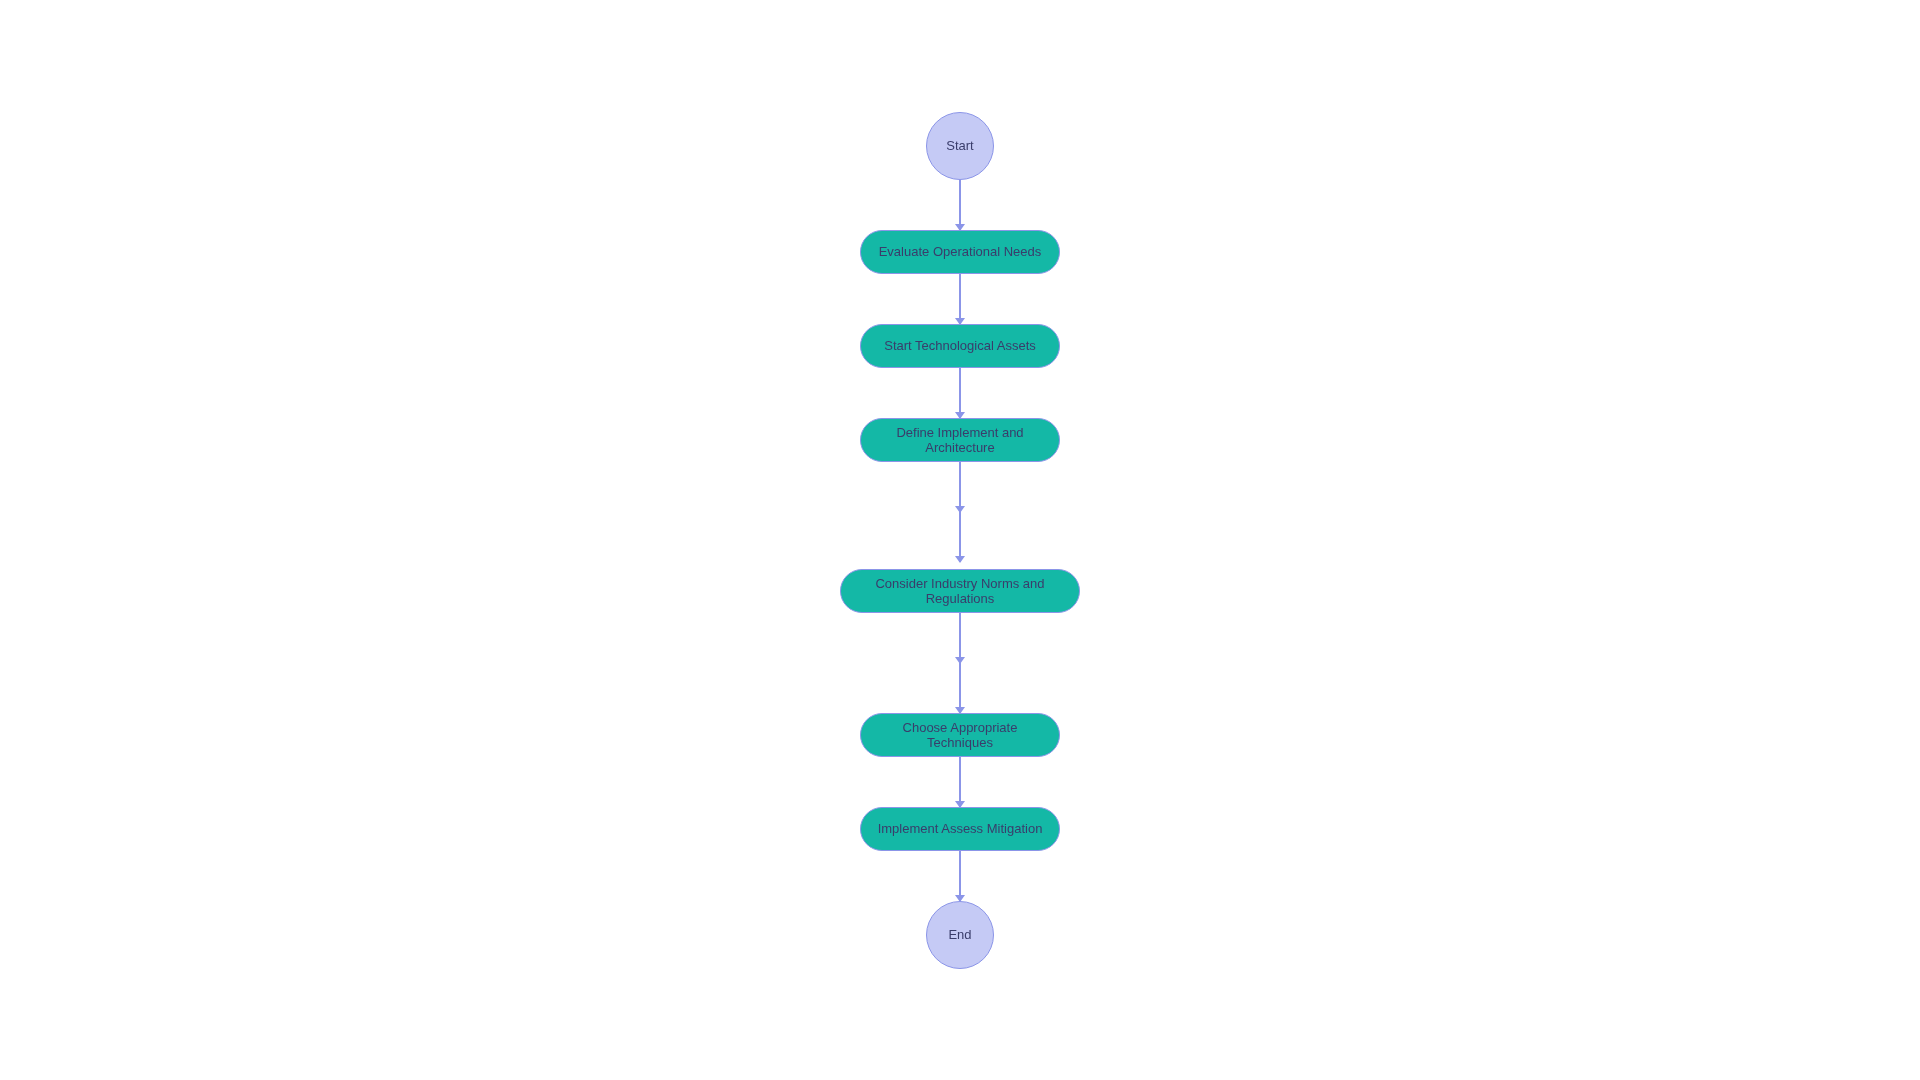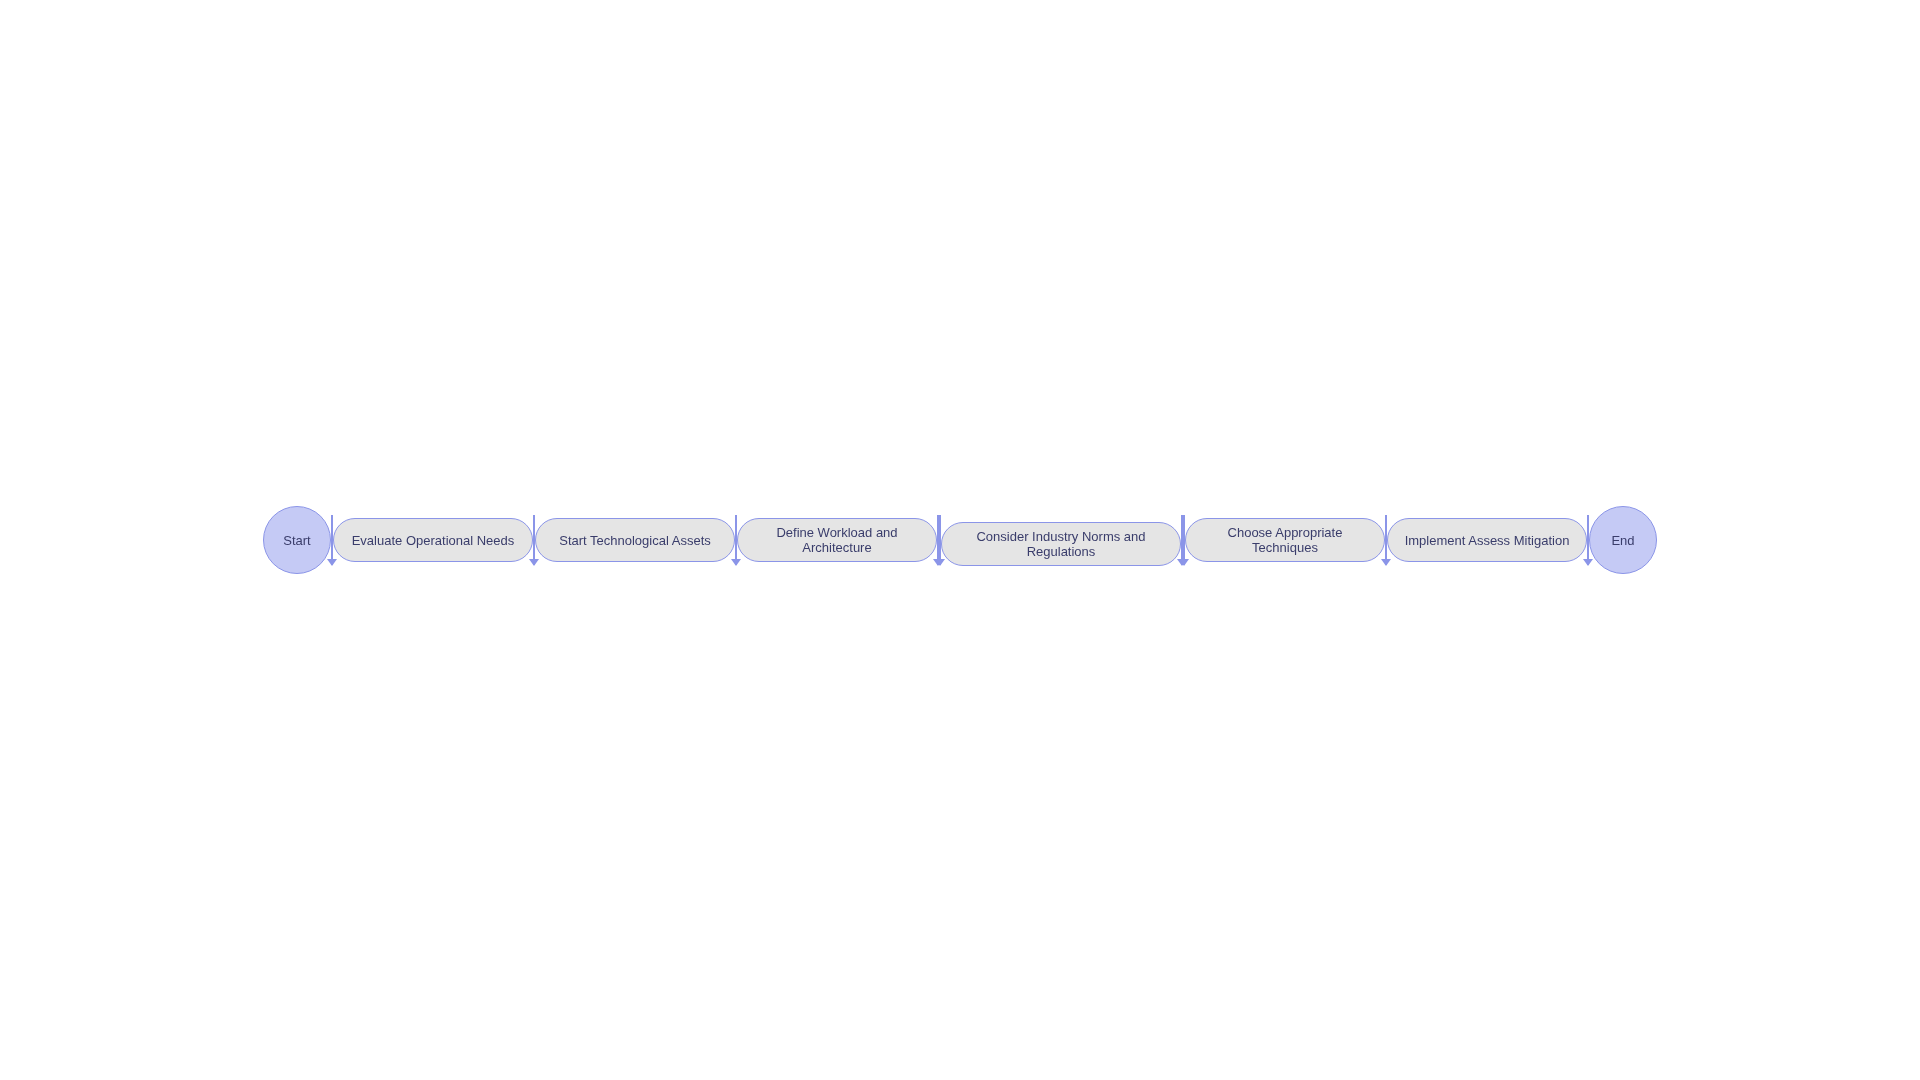--- a/index.html
+++ b/index.html
@@ -14,21 +14,21 @@
       width: 1920px;
       height: 1080px;
       overflow: hidden;
       display: flex;
       align-items: center;
       justify-content: center;
     }
 
     .flowchart-container {
       display: flex;
-      flex-direction: row;
+      flex-direction: column;
       align-items: center;
       gap: 0;
       position: relative;
     }
 
     .node-oval {
       background: #c5caf5;
       border: 1.5px solid #8b95e8;
       border-radius: 50%;
       width: 68px;
@@ -39,21 +39,21 @@
       font-size: 13px;
       color: #3a3d6b;
       font-weight: 500;
       text-align: center;
       cursor: pointer;
       position: relative;
       z-index: 2;
     }
 
     .node-rect {
-      background: #e5e5e5;
+      background: #14b8a6;
       border: 1.5px solid #8b95e8;
       border-radius: 22px;
       width: 200px;
       height: 44px;
       display: flex;
       align-items: center;
       justify-content: center;
       font-size: 13px;
       color: #3a3d6b;
       font-weight: 500;
@@ -101,21 +101,21 @@
 
   <div class="connector" style="height:50px;"></div>
 
   <div class="node-rect">
     <span>Start Technological Assets</span>
   </div>
 
   <div class="connector" style="height:50px;"></div>
 
   <div class="node-rect">
-    <span>Define Workload and Architecture</span>
+    <span>Define Implement and Architecture</span>
   </div>
 
   <div class="connector" style="height:50px;"></div>
 
 
   <div class="connector" style="height:50px;"></div>
 
   <div class="node-rect" style="width:240px;margin-top:7px;">
     <span>Consider Industry Norms and Regulations</span>
   </div>

